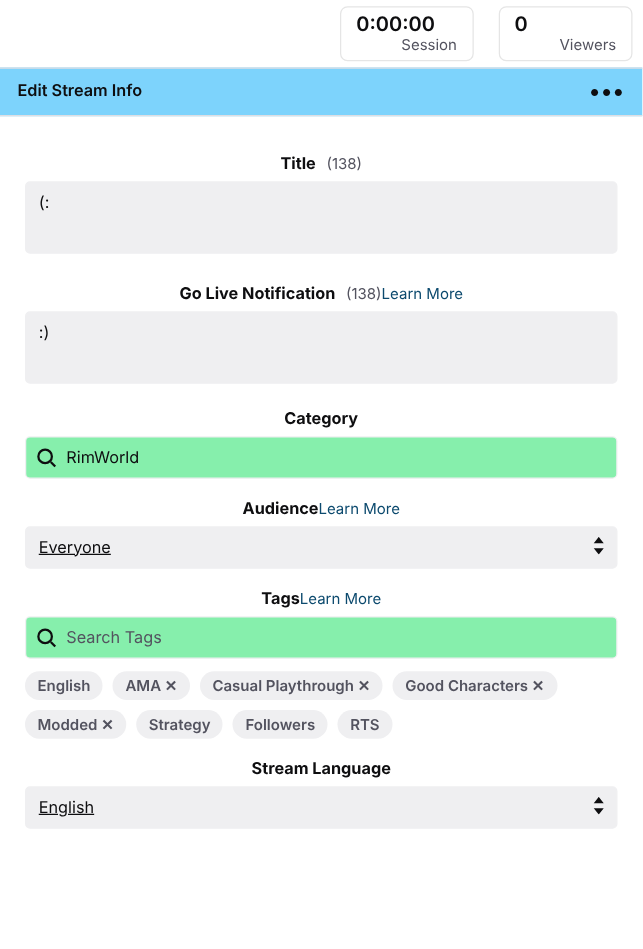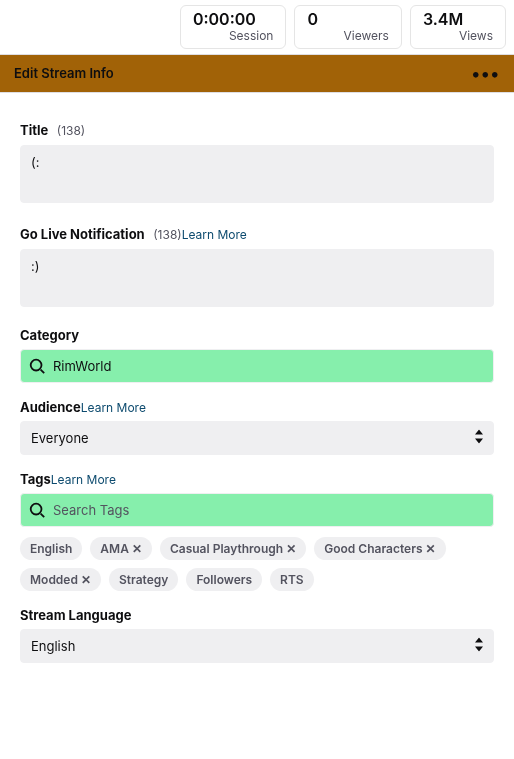--- a/index.html
+++ b/index.html
@@ -10,21 +10,21 @@
     }
     body {
       background: #ffffff;
       width: 514px;
       height: 759px;
       overflow: hidden;
       color: #0e0e10;
     }
     .stats-bar {
       display: flex;
-      gap: 8px;
+      gap: 20px;
       padding: 5px 8px;
       justify-content: flex-end;
       align-items: flex-end;
     }
     .stat-box {
       background: #fff;
       border: 1px solid #e5e5e5;
       border-radius: 6px;
       padding: 4px 12px;
       min-width: 80px;
@@ -34,21 +34,21 @@
       font-weight: 600;
       line-height: 1.2;
     }
     .stat-label {
       font-size: 12px;
       color: #53535f;
       line-height: 1.2;
       margin-left: 36px;
     }
     .panel-header {
-      background: #a16207;
+      background: #7dd3fc;
       border-top: 1px solid #dedee3;
       border-bottom: 1px solid #dedee3;
       padding: 8px 14px;
       display: flex;
       justify-content: space-between;
       align-items: center;
     }
     .panel-header-title {
       font-size: 13px;
       font-weight: 600;
@@ -60,21 +60,21 @@
       cursor: pointer;
     }
     .panel-body {
       padding: 10px 20px 20px;
     }
     .field-section {
       margin-top: 16px;
     }
     .field-header {
       display: flex;
-      justify-content: flex-start;
+      justify-content: center;
       align-items: baseline;
       margin-bottom: 6px;
     }
     .field-label {
       font-size: 13px;
       font-weight: 700;
     }
     .field-count {
       font-size: 12px;
       color: #53535f;
@@ -116,20 +116,21 @@
       border: 1px solid #efeff1;
       border-radius: 4px;
       padding: 8px 10px 8px 32px;
       font-size: 13px;
       color: #0e0e10;
     }
     .search-input::placeholder { color: #53535f; }
     .select-wrap {
       position: relative;
       width: 100%;
+      text-decoration: underline;
     }
     .select {
       width: 100%;
       background: #efeff1;
       border: 1px solid #efeff1;
       border-radius: 4px;
       padding: 8px 30px 8px 10px;
       font-size: 13px;
       appearance: none;
       cursor: pointer;
@@ -181,24 +182,20 @@
 <body>
 
 <div class="stats-bar">
   <div class="stat-box">
     <div class="stat-value">0:00:00</div>
     <div class="stat-label">Session</div>
   </div>
   <div class="stat-box">
     <div class="stat-value">0</div>
     <div class="stat-label">Viewers</div>
-  </div>
-  <div class="stat-box">
-    <div class="stat-value">3.4M</div>
-    <div class="stat-label">Views</div>
   </div>
 </div>
 
 <div class="panel-header">
   <span class="panel-header-title">Edit Stream Info</span>
   <span class="more-icon">•••</span>
 </div>
 
 <div class="panel-body">
 

